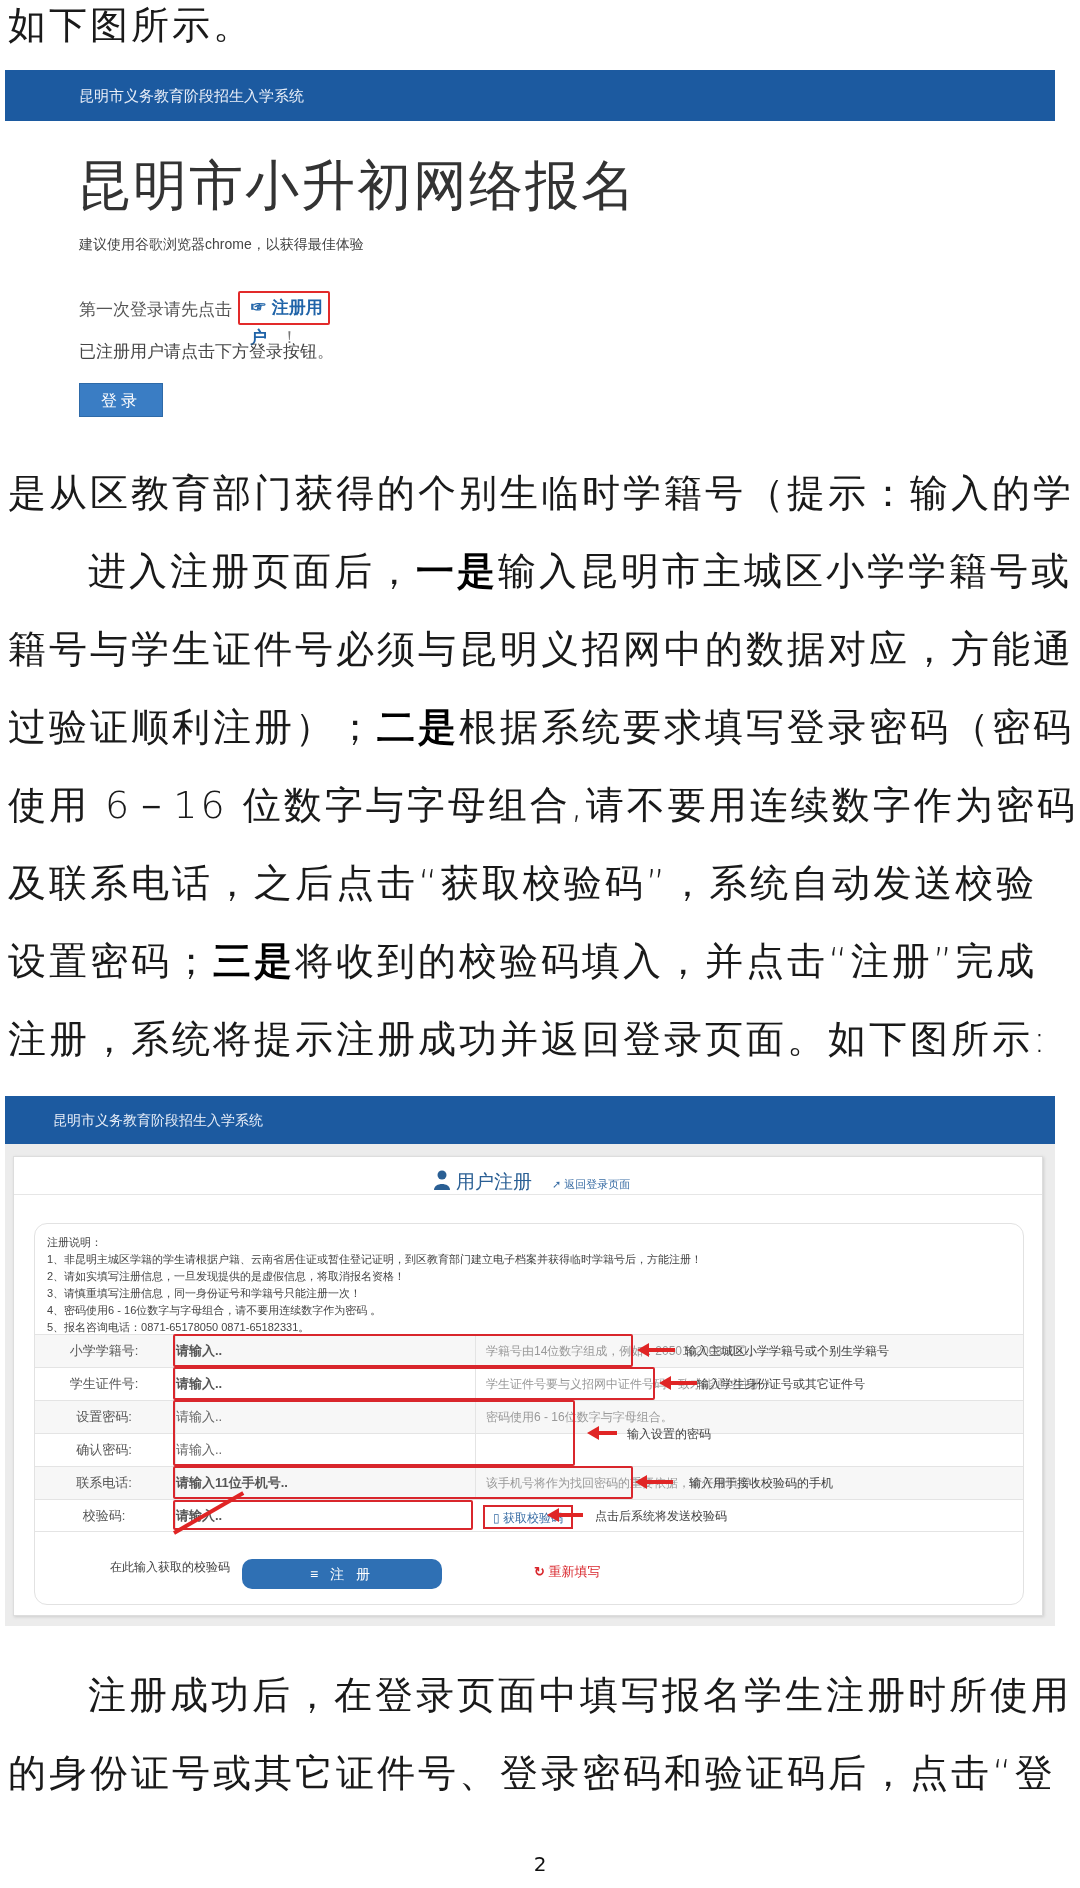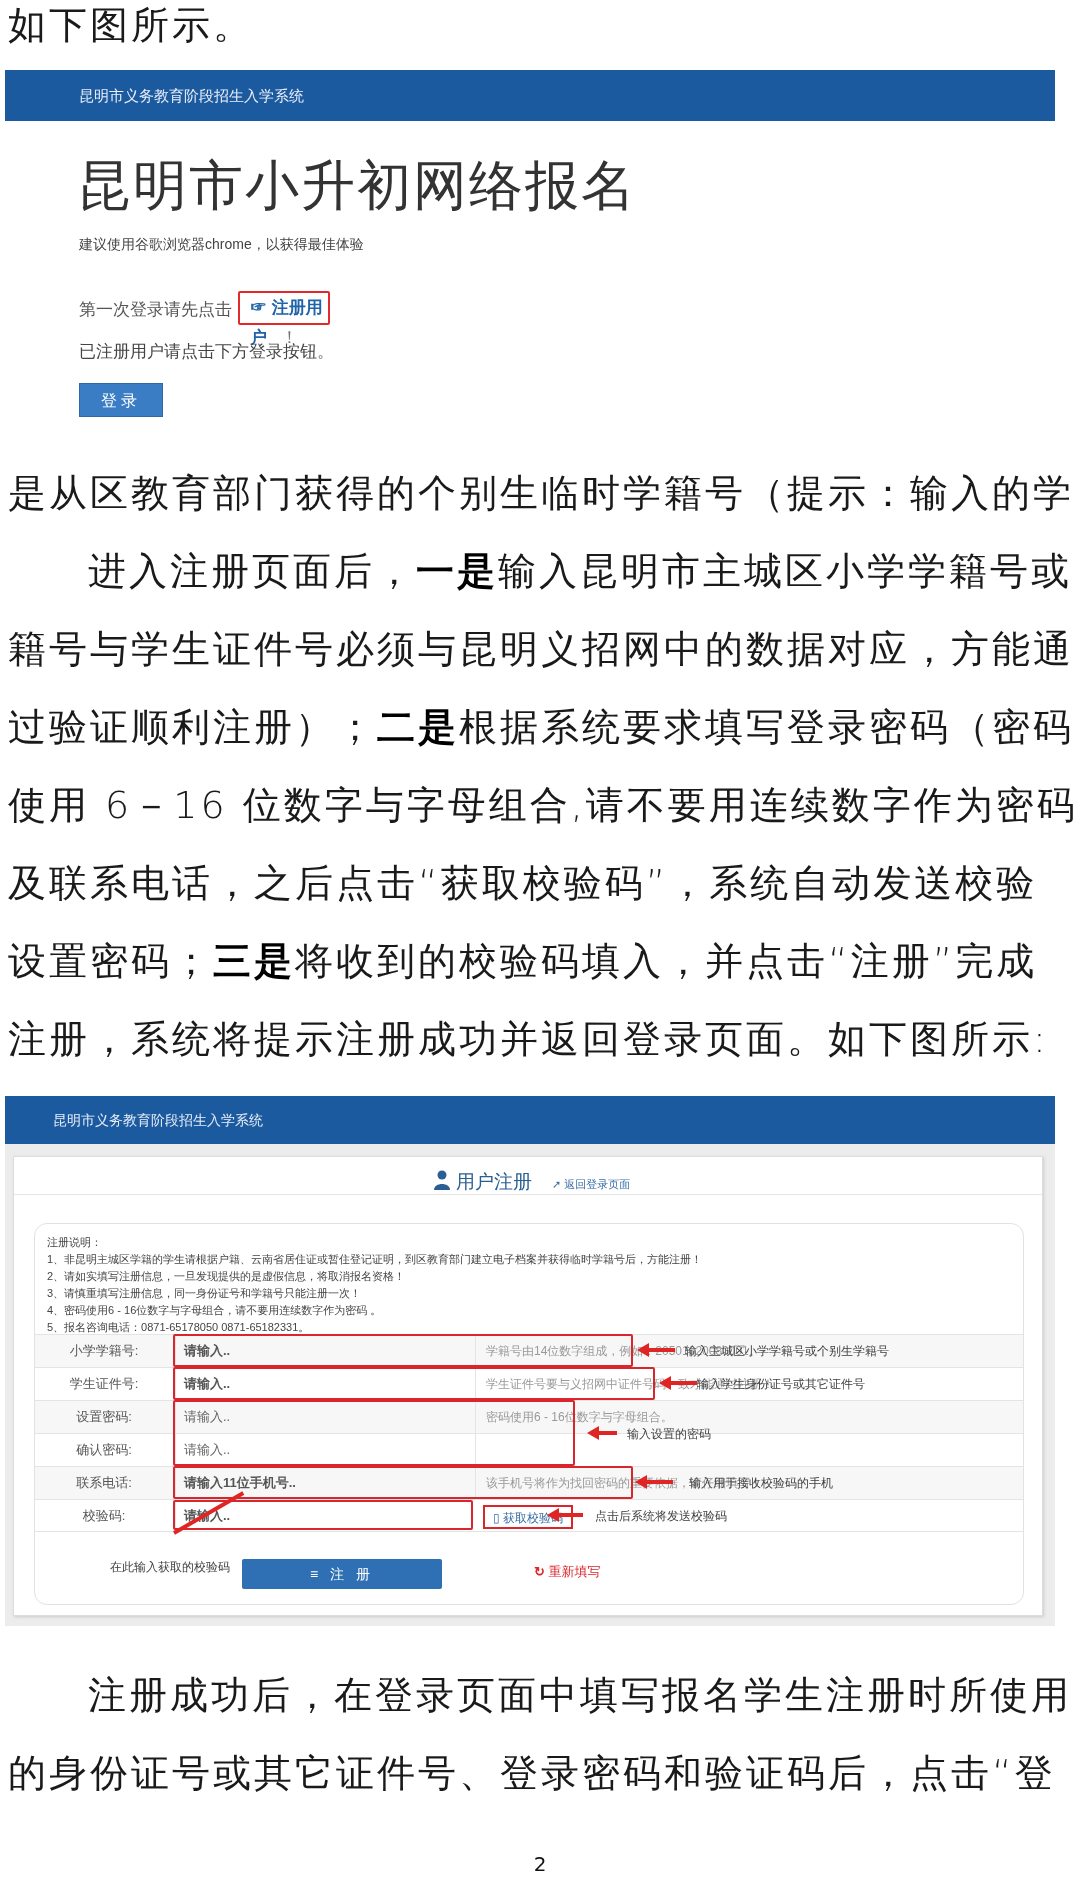--- a/index.html
+++ b/index.html
@@ -40,33 +40,33 @@
   .ph-title { position: absolute; left: 420px; top: 12px; font-family: "Liberation Sans", sans-serif; font-size: 19px; color: #2a5f94; }
   .ph-title .uicon { display: inline-block; vertical-align: middle; margin-right: 6px; }
   .ph-back { position: absolute; left: 538px; top: 20px; font-family: "Liberation Sans", sans-serif; font-size: 11px; color: #3a6ea5; }
   .notes { position: absolute; left: 20px; top: 66px; width: 990px; height: 382px; border: 1px solid #e2e2e2; border-radius: 13px; }
   .notes-text { position: absolute; left: 12px; top: 10px; font-family: "Liberation Sans", sans-serif; font-size: 11px; color: #444; line-height: 17px; }
   .form { position: absolute; left: 0; top: 110px; width: 988px; }
   .frow { position: relative; height: 33px; border-top: 1px solid #e4e4e4; }
   .frow:nth-child(odd) { background: #f7f7f7; }
   .flabel { position: absolute; left: 0; top: 0; width: 138px; height: 100%; text-align: center; line-height: 32px;
     font-family: "Liberation Sans", sans-serif; font-size: 13px; color: #555; }
-  .finput { position: absolute; left: 140px; top: 0; width: 300px; height: 100%; line-height: 32px; padding-left: 8px;
+  .finput { position: absolute; left: 140px; top: 0; width: 300px; height: 100%; line-height: 32px; padding-left: 0;
     font-family: "Liberation Sans", sans-serif; font-size: 13px; color: #666; border-left: 1px solid #e4e4e4; }
   .finput.boldph { font-weight: bold; color: #555; }
   .fhint { position: absolute; left: 440px; top: 0; width: 330px; height: 100%; line-height: 32px; padding-left: 10px;
     font-family: "Liberation Sans", sans-serif; font-size: 12px; color: #999; border-left: 1px solid #e4e4e4; white-space: nowrap; }
   .redbox { position: absolute; border: 2.5px solid #d9262c; border-radius: 2px; }
   .anno { position: absolute; font-family: "Liberation Sans", sans-serif; font-size: 12px; color: #404040; white-space: nowrap; }
   .arrow { position: absolute; height: 4px; background: #e02525; }
   .arrow::before { content: ""; position: absolute; left: -10px; top: -5px; border-right: 12px solid #e02525; border-top: 7px solid transparent; border-bottom: 7px solid transparent; }
   .getcode { position: absolute; left: 448px; top: 5px; height: 24px; padding: 0 8px; line-height: 22px; border: 2.5px solid #d9262c;
     font-family: "Liberation Sans", sans-serif; font-size: 12px; color: #3a6ea5; }
   .submit-btn { position: absolute; left: 228px; top: 402px; width: 200px; height: 30px; background: #2f70b4; color: #fff;
-    font-family: "Liberation Sans", sans-serif; font-size: 14px; line-height: 30px; text-align: center; letter-spacing: 4px; border-radius: 2px; }
+    font-family: "Liberation Sans", sans-serif; font-size: 14px; line-height: 30px; text-align: center; letter-spacing: 4px; border-radius: 10px; }
   .reset-btn { position: absolute; left: 520px; top: 406px; font-family: "Liberation Sans", sans-serif; font-size: 13px; color: #d9262c; }
   .diag-arrow { position: absolute; left: 160px; top: 374px; width: 80px; height: 4px; background: #e02525; transform: rotate(-30deg); transform-origin: left center; }
   .page-num { position: absolute; left: 0; width: 1080px; top: 1852px; text-align: center; font-family: "DejaVu Sans", sans-serif; font-size: 20px; color: #111; }
 </style>
 </head>
 <body>
 
 <div class="para" style="top:-14px;">
   <span class="line">如下图所示。</span>
 </div>

